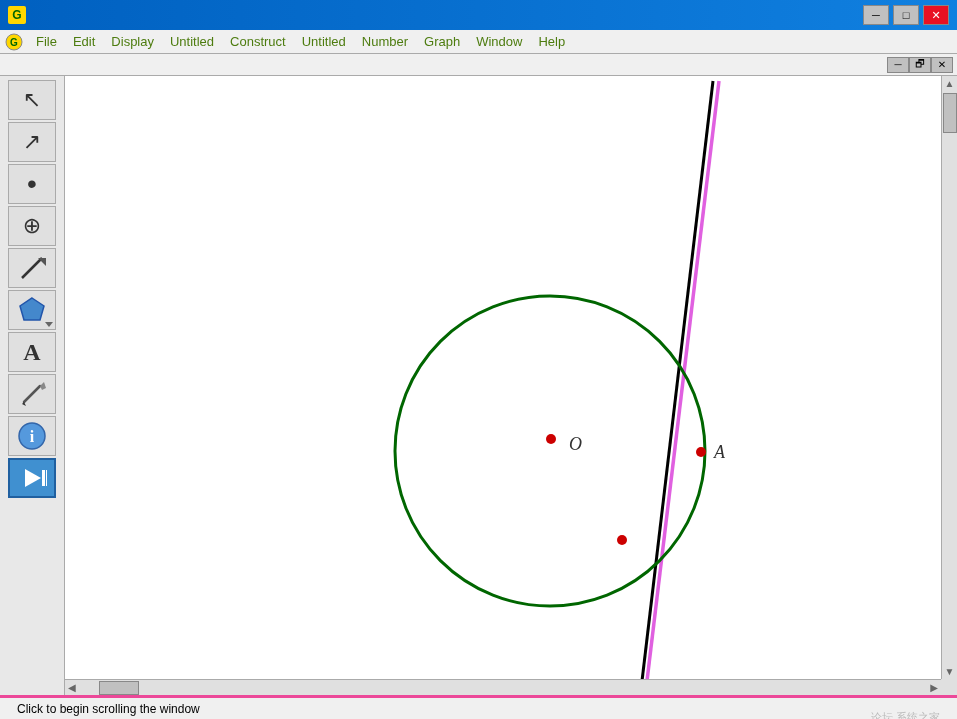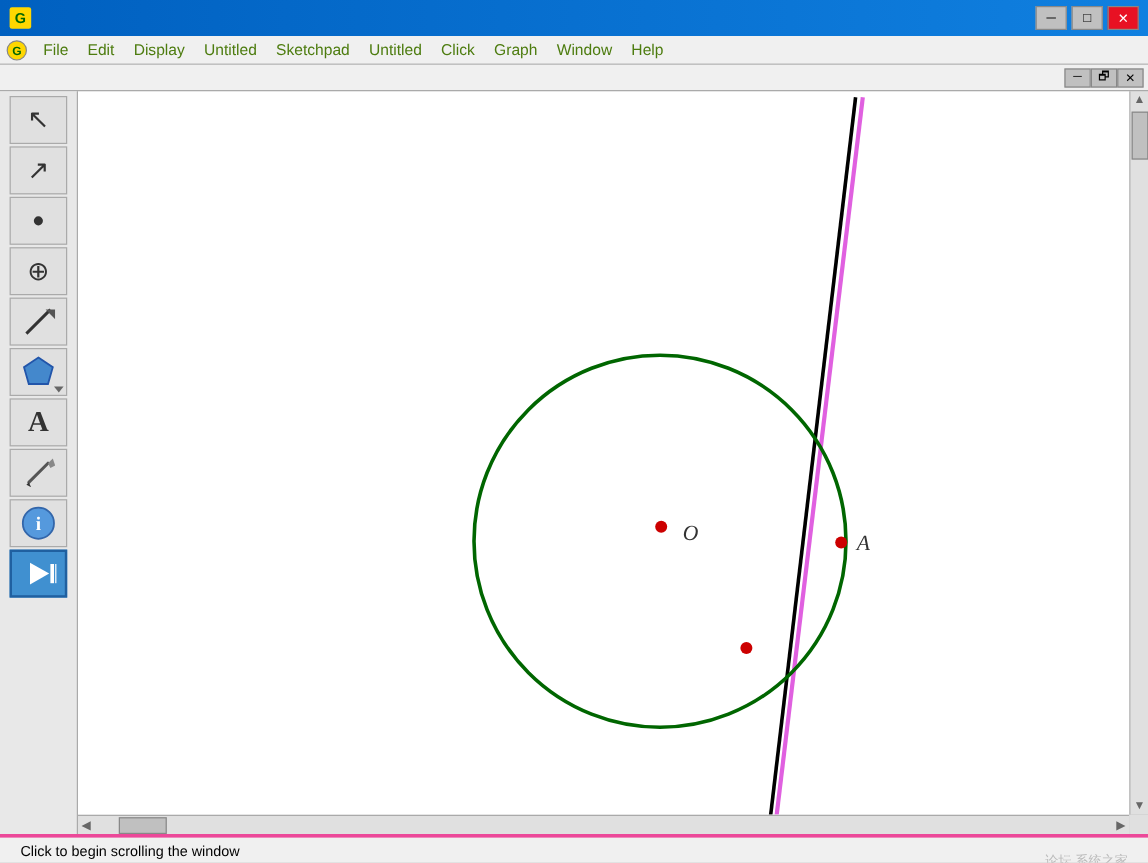--- a/index.html
+++ b/index.html
@@ -118,23 +118,23 @@
   <div class="menu-bar-icon">
     <svg width="18" height="18" viewBox="0 0 18 18">
       <circle cx="9" cy="9" r="8" fill="#ffd700" stroke="#888" stroke-width="1"></circle>
       <text x="9" y="13" text-anchor="middle" font-size="10" fill="#006600" font-weight="bold">G</text>
     </svg>
   </div>
   <div class="menu-item">File</div>
   <div class="menu-item">Edit</div>
   <div class="menu-item">Display</div>
   <div class="menu-item">Untitled</div>
-  <div class="menu-item">Sketchpad</div>
+  <div class="menu-item">Construct</div>
   <div class="menu-item">Untitled</div>
-  <div class="menu-item">Click</div>
+  <div class="menu-item">Number</div>
   <div class="menu-item">Graph</div>
   <div class="menu-item">Window</div>
   <div class="menu-item">Help</div>
 </div>
 
 <div class="sub-menu-bar">
   <div class="sub-tb-btn">─</div>
   <div class="sub-tb-btn">🗗</div>
   <div class="sub-tb-btn">✕</div>
 </div>

